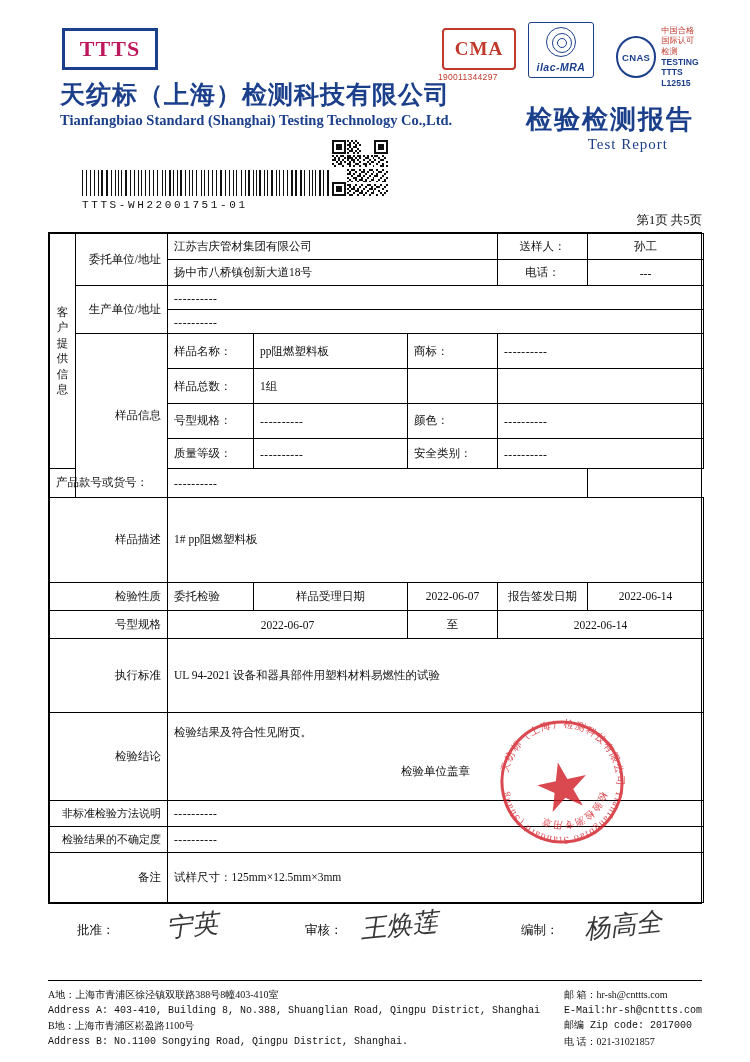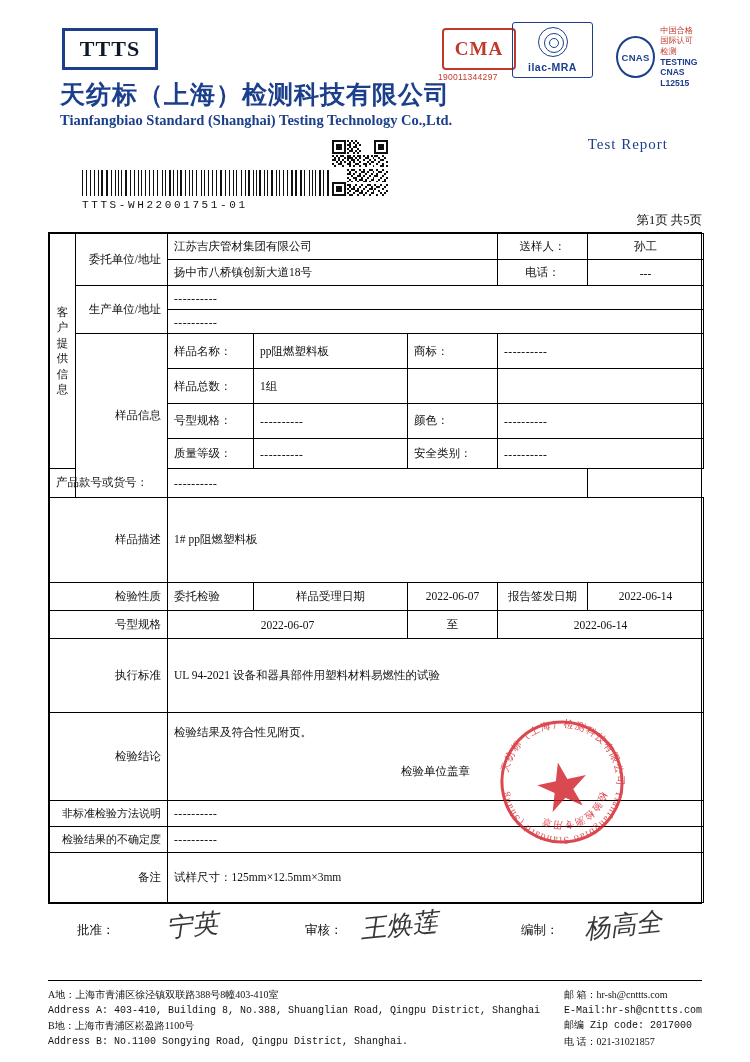--- a/index.html
+++ b/index.html
@@ -18,21 +18,21 @@
   .header { position:relative; height:195px; }
 
   .logo-box {
     position:absolute; left:62px; top:28px;
     width:96px; height:42px;
     border:3px solid #1b3f8b;
     display:flex; align-items:center; justify-content:center;
   }
   .logo-box .ttts {
     font-family:"Liberation Serif", serif;
-    font-weight:bold; font-size:22px; color:#0f172a;
+    font-weight:bold; font-size:22px; color:#be185d;
     letter-spacing:1px;
   }
 
   .company-cn {
     position:absolute; left:60px; top:78px;
     font-family:"Liberation Serif", serif;
     font-size:25px; font-weight:bold; color:#1b3f8b;
     letter-spacing:1px;
   }
   .company-en {
@@ -61,22 +61,22 @@
     border:2px solid #c0392b; border-radius:4px;
     color:#c0392b; font-weight:bold; font-size:19px;
     display:flex; align-items:center; justify-content:center;
     font-family:"Liberation Serif", serif; letter-spacing:1px;
   }
   .mark-ma-code {
     position:absolute; left:-4px; top:50px; font-size:8.5px; color:#c0392b;
     font-family:"Liberation Sans", sans-serif; letter-spacing:0.3px;
   }
   .mark-ilac {
-    position:absolute; left:70px; top:0px; width:81px; height:56px;
-    border:1.5px solid #1b3f8b; border-radius:3px; color:#1b3f8b;
+    position:absolute; left:86px; top:0px; width:66px; height:56px;
+    border:1.5px solid #1b3f8b; border-radius:3px; color:#1b3f8b;font-style:italic;
   }
   .mark-ilac .circ {
     position:absolute; left:50%; top:4px; transform:translateX(-50%);
     width:30px; height:30px; border:1.5px solid #1b3f8b; border-radius:50%;
   }
   .mark-ilac .circ::before, .mark-ilac .circ::after {
     content:""; position:absolute; border:1px solid #1b3f8b; border-radius:50%;
   }
   .mark-ilac .circ::before { left:5px; top:5px; width:18px; height:18px; }
   .mark-ilac .circ::after { left:10px; top:10px; width:8px; height:8px; }
@@ -525,25 +525,26 @@
       </div>
       <div class="mark-cnas">
         <div class="cnas-circle">
             <span>CNAS</span>
           </div>
         <div class="cnas-text">
           <div>中国合格</div>
           <div>国际认可</div>
           <div>检测</div>
           <div class="b">TESTING</div>
-          <div class="b">CNAS L12515</div>
+          <div class="b">TTTS L12515</div>
         </div>
       </div>
     </div>
 
+    <div class="report-title-cn">检验检测报告</div>
     <div class="report-title-en">Test Report</div>
   </div>
 
   <div class="page-num">第1页  共5页</div>
 
   <div class="sheet">
     <table>
       <colgroup>
         <col style="width:26px">
           <col style="width:92px">

